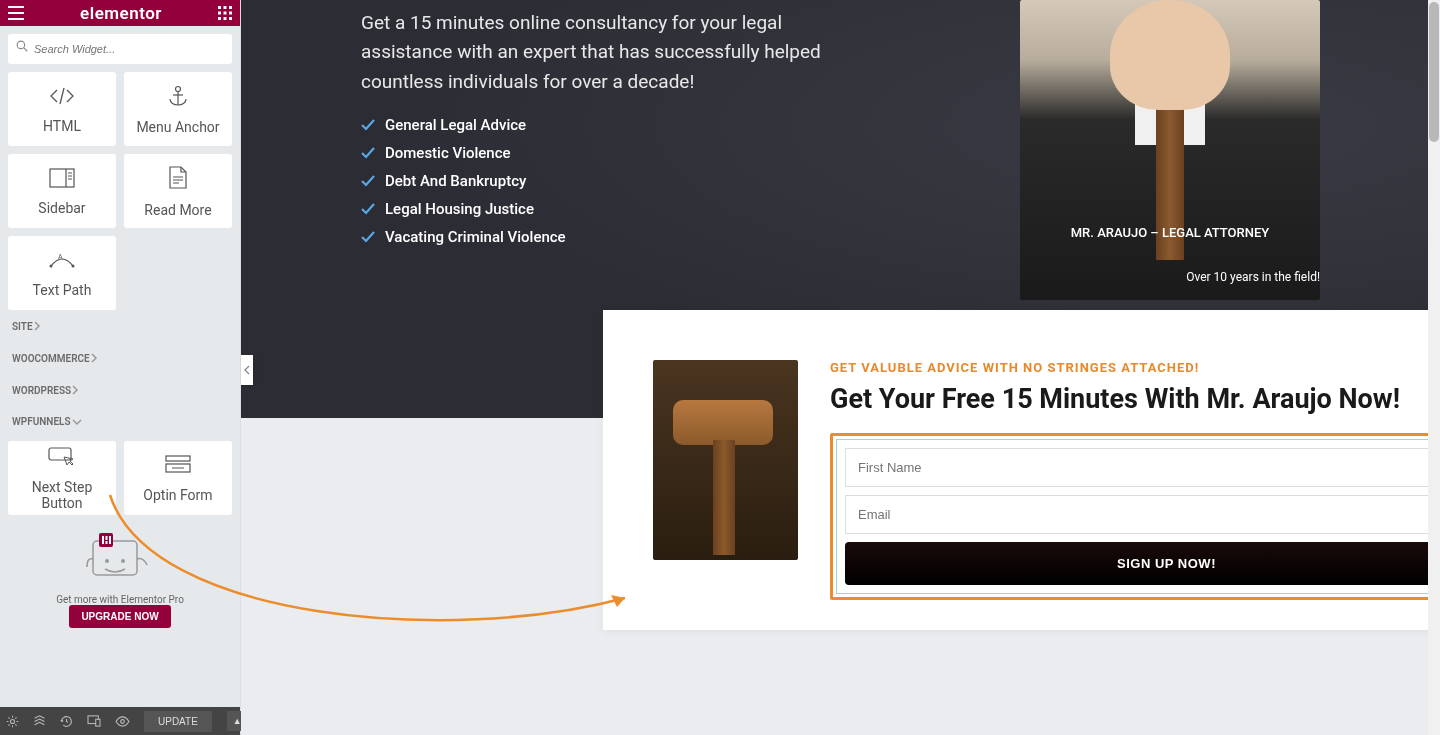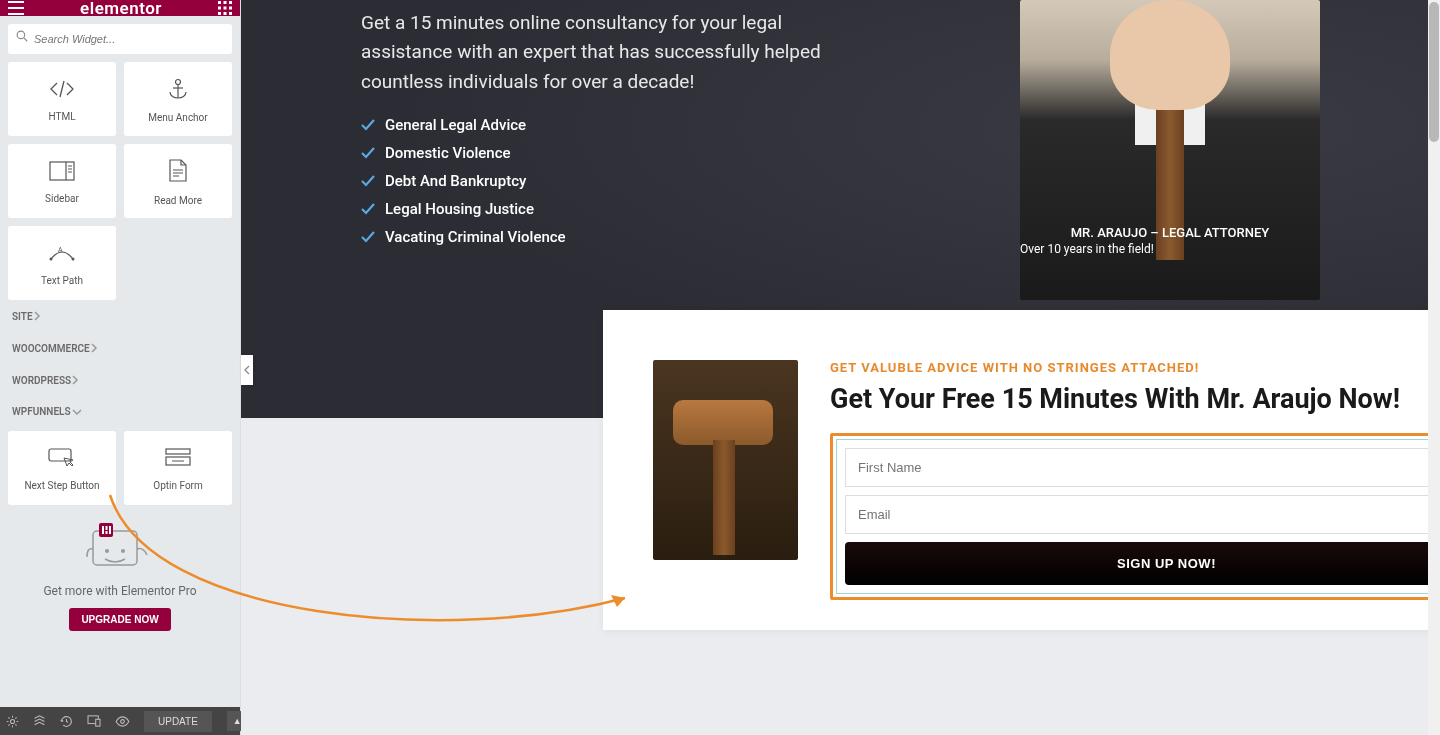--- a/index.html
+++ b/index.html
@@ -1,38 +1,38 @@
 <!DOCTYPE html>
 <html><head>
 <meta charset="utf-8">
 <style>
 * { margin: 0; padding: 0; box-sizing: border-box; }
 body { font-family: -apple-system, BlinkMacSystemFont, "Segoe UI", Roboto, sans-serif; overflow: hidden; }
 .app { display: flex; width: 1440px; height: 735px; position: relative; }
 
 
 .sidebar { width: 241px; background: #e6e9ec; display: flex; flex-direction: column; border-right: 1px solid #ddd; }
-.sidebar-header { background: #93003c; height: 16px; display: flex; align-items: center; justify-content: space-between; padding: 0 8px; }
+.sidebar-header { background: #93003c; height: 26px; display: flex; align-items: center; justify-content: space-between; padding: 0 8px; }
 .sidebar-header .logo { color: #fff; font-weight: 600; font-size: 17px; letter-spacing: 0.5px; }
 .hamburger-icon, .grid-icon { color: #fff; cursor: pointer; display: flex; }
 .search-bar { background: #fff; margin: 8px; border-radius: 3px; display: flex; padding: 6px 8px; height: 30px; }
 .search-bar svg { margin-right: 6px; color: #888; flex-shrink: 0; }
 .search-bar input { border: none; outline: none; font-size: 11px; font-style: italic; width: 100%; color: #333; }
 
 .widgets-grid { display: grid; grid-template-columns: 1fr 1fr; gap: 8px; padding: 0 8px; }
 .widget-item { background: #fff; border-radius: 3px; padding: 12px 4px 10px; display: flex; flex-direction: column; align-items: center; justify-content: center; cursor: grab; height: 74px; }
 .widget-item .icon { color: #555; margin-bottom: 8px; }
-.widget-item .label { font-size: 10px; color: #555; text-align: center; }
+.widget-item .label { font-size: 14px; color: #555; text-align: center; }
 
 .category { display: flex; align-items: center; padding: 10px 12px; font-size: 10px; color: #6b6b6b; font-weight: 600; cursor: pointer; }
 .category svg { color: #999; }
 
 .promo { display: flex; flex-direction: column; align-items: center; padding: 12px; margin-top: 4px; }
 .promo-illust { width: 70px; height: 55px; margin-bottom: 8px; position: relative; }
-.promo-text { font-size: 12px; color: #666; margin-bottom: 10px; }
+.promo-text { font-size: 10px; color: #666; }
 .upgrade-btn { background: #93003c; color: #fff; border: none; padding: 6px 12px; font-size: 10px; font-weight: 600; border-radius: 3px; cursor: pointer; }
 
 .sidebar-footer { margin-top: auto; background: #444; height: 28px; display: flex; align-items: center; padding: 12px 6px; gap: 14px; }
 .sidebar-footer .tool { color: #bbb; cursor: pointer; display: flex; }
 .update-btn { background: #555; color: #ddd; border: none; padding: 5px 14px; font-size: 10px; margin-left: auto; cursor: pointer; }
 .update-caret { background: #555; color: #ddd; padding: 5px 6px; font-size: 9px; margin-left: 1px; cursor: pointer; }
 
 
 .canvas { flex: 1; position: relative; overflow: hidden; background: #eaecf0; }
 .hero { background: #2c2d34; background-image: radial-gradient(ellipse at 80% 30%, #393a43 0%, #2c2d34 60%); color: #fff; padding: 0 0 0 120px; height: 418px; position: relative; }
@@ -40,21 +40,21 @@
 .hero-desc { font-size: 19px; line-height: 1.55; color: #e8e8e8; font-weight: 400; }
 .checks { list-style: none; margin-top: 20px; }
 .checks li { display: flex; align-items: center; margin-bottom: 10px; font-size: 15px; font-weight: 500; }
 .checks li svg { color: #5aa8e6; margin-right: 10px; flex-shrink: 0; }
 .lawyer-box { position: absolute; right: 120px; top: 0; width: 300px; height: 300px; }
 .lawyer-img { width: 300px; height: 300px; background: linear-gradient(180deg, #d4c8b8 0%, #b8ad9c 20%, #2a2a2a 40%, #1a1a1a 100%); border-radius: 2px; position: relative; overflow: hidden; }
 .lawyer-face { position: absolute; top: 0; left: 50%; transform: translateX(-50%); width: 120px; height: 110px; background: #e8c8a8; border-radius: 50% 50% 40% 40%; }
 .lawyer-tie { position: absolute; top: 100px; left: 50%; transform: translateX(-50%); width: 28px; height: 160px; background: linear-gradient(90deg, #6b4020, #8b5a30, #6b4020); }
 .lawyer-shirt { position: absolute; top: 95px; left: 50%; transform: translateX(-50%); width: 70px; height: 50px; background: #f0f0f0; }
 .lawyer-caption { position: absolute; bottom: 60px; left: 0; right: 0; text-align: center; font-size: 13px; font-weight: 500; z-index: 2; }
-.lawyer-sub { position: absolute; bottom: 44px; left: 0; right: 0; text-align: left; font-size: 12px; z-index: 2; }
+.lawyer-sub { position: absolute; bottom: 16px; left: 0; right: 0; text-align: right; font-size: 12px; z-index: 2; }
 
 .form-card { position: absolute; left: 362px; top: 310px; width: 950px; background: #fff; padding: 50px 50px 30px; display: flex; gap: 32px; box-shadow: 0 2px 8px rgba(0,0,0,0.05); }
 .gavel-img { width: 145px; height: 200px; background: linear-gradient(180deg, #4a3520 0%, #2a1e10 100%); border-radius: 2px; flex-shrink: 0; position: relative; }
 .gavel-head { position: absolute; top: 40px; left: 20px; width: 100px; height: 45px; background: linear-gradient(180deg, #b87840, #8b5a2b); border-radius: 10px; }
 .gavel-handle { position: absolute; top: 80px; left: 60px; width: 22px; height: 115px; background: linear-gradient(90deg, #6b4020, #8b5a2b, #6b4020); }
 .form-right { flex: 1; }
 .form-eyebrow { color: #e78a2e; font-size: 13px; font-weight: 700; letter-spacing: 1px; margin-bottom: 8px; }
 .form-title { font-size: 27px; font-weight: 700; color: #1a1a1a; margin-bottom: 18px; }
 .form-highlight { border: 3px solid #ed8c2b; padding: 12px; border-radius: 2px; position: relative; }
 .form-highlight::before { content: ""; position: absolute; inset: 3px; border: 1px solid #9ed6d6; pointer-events: none; }

